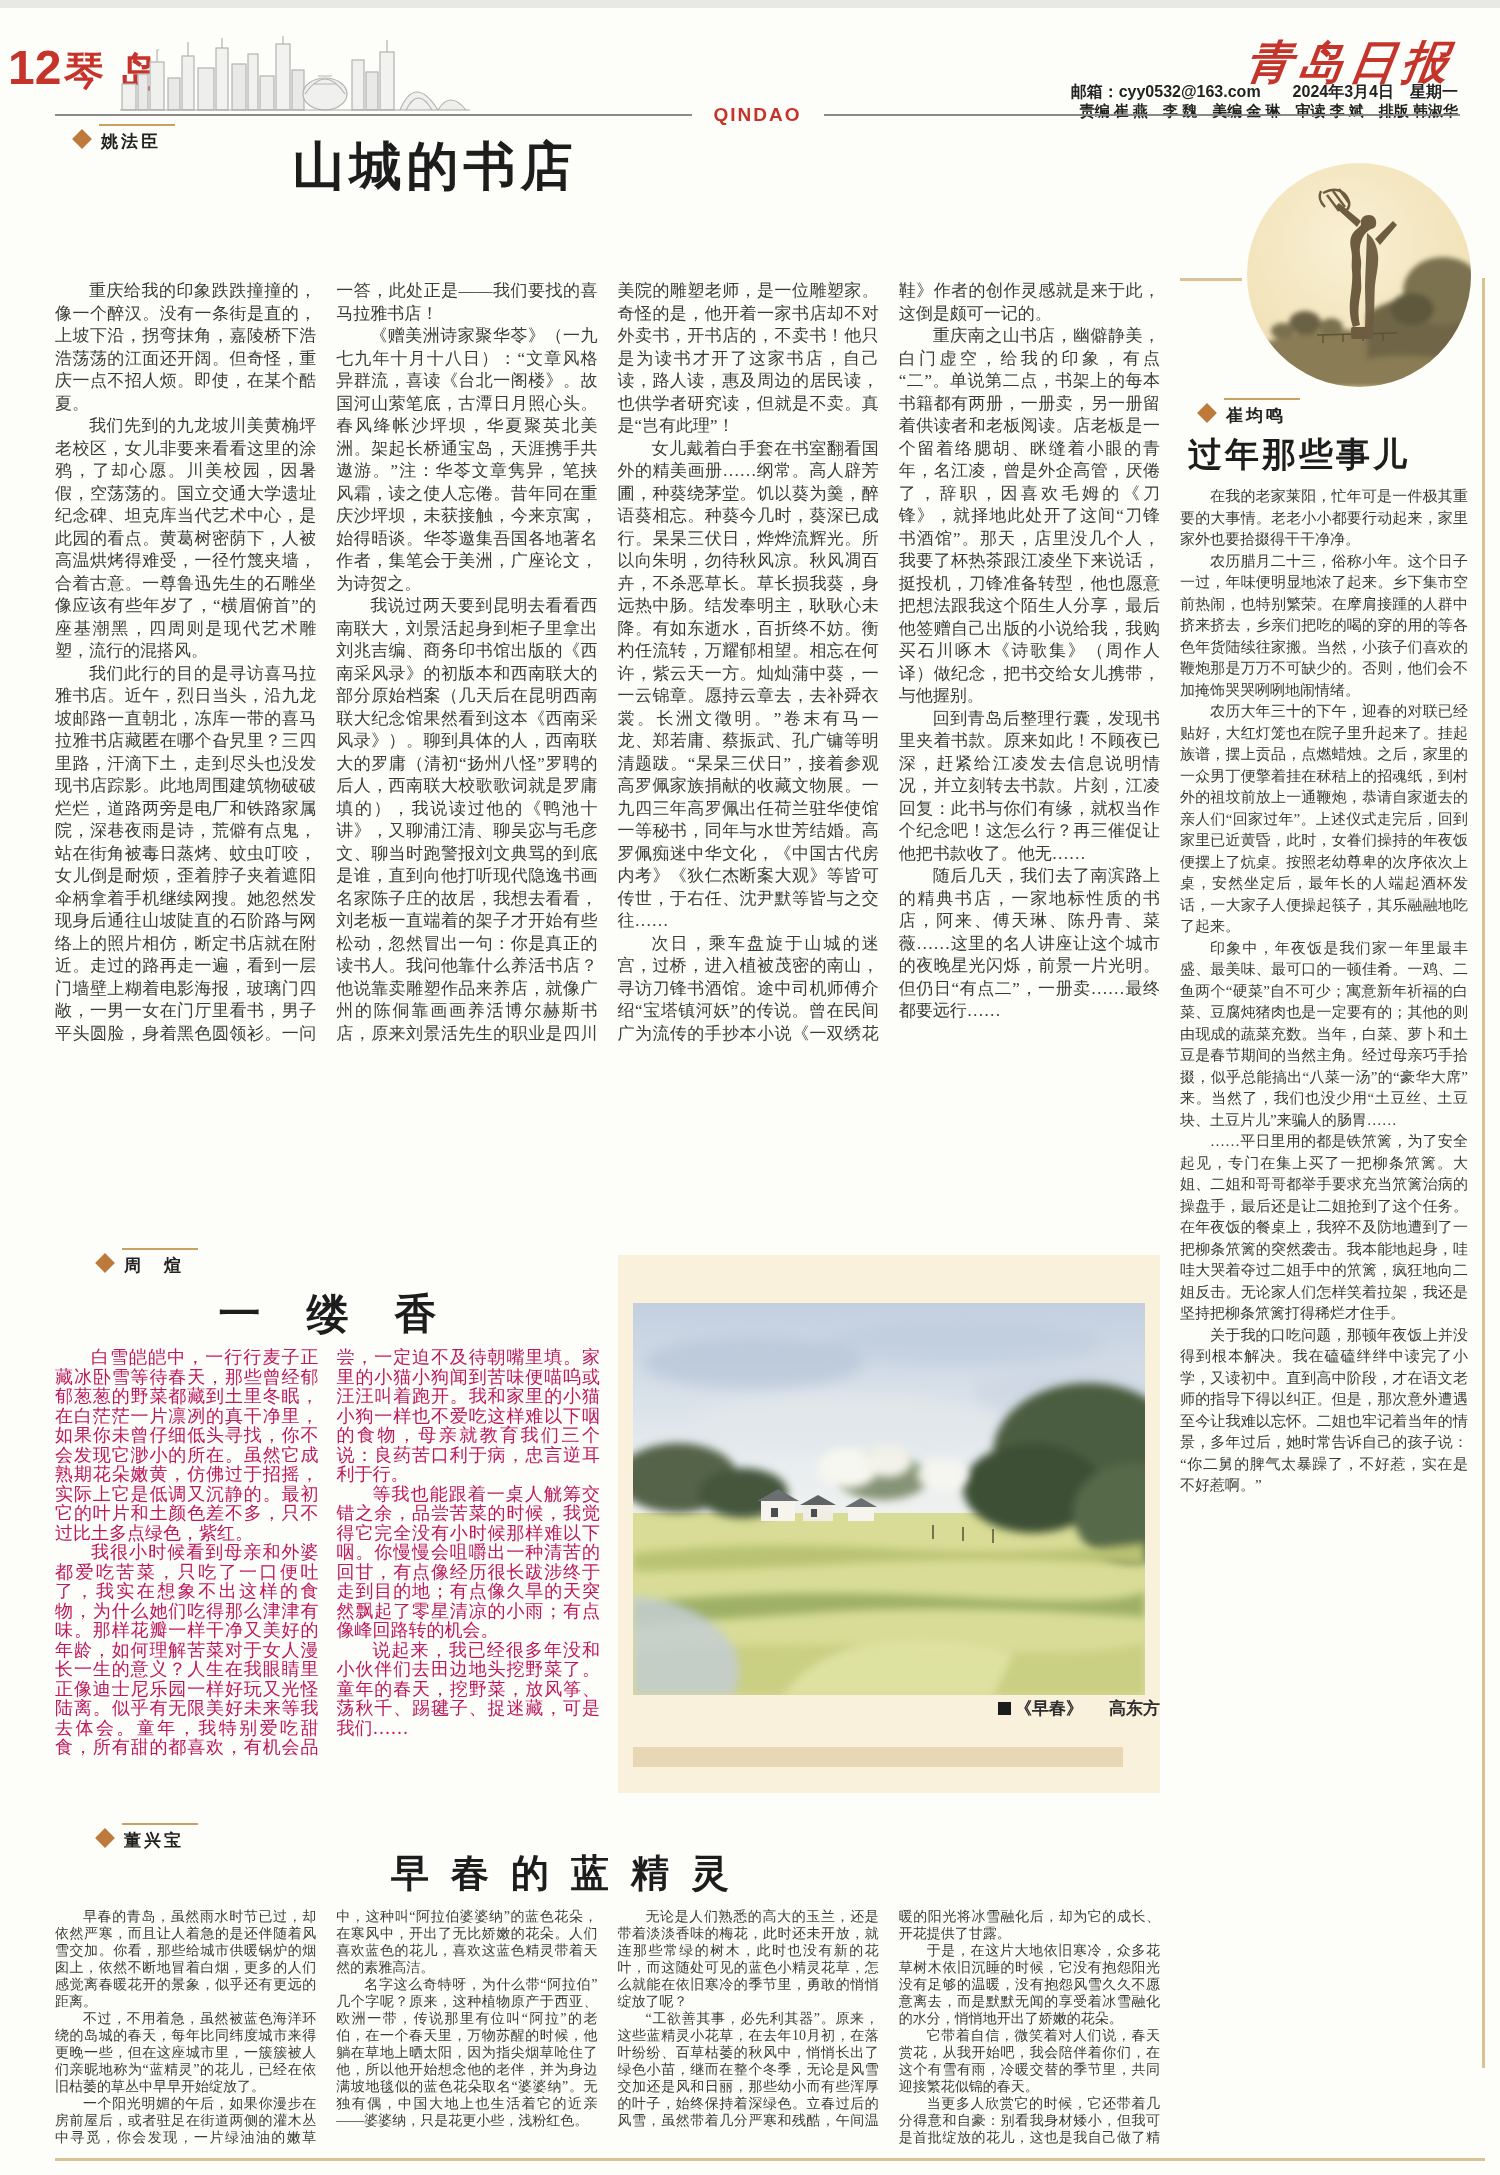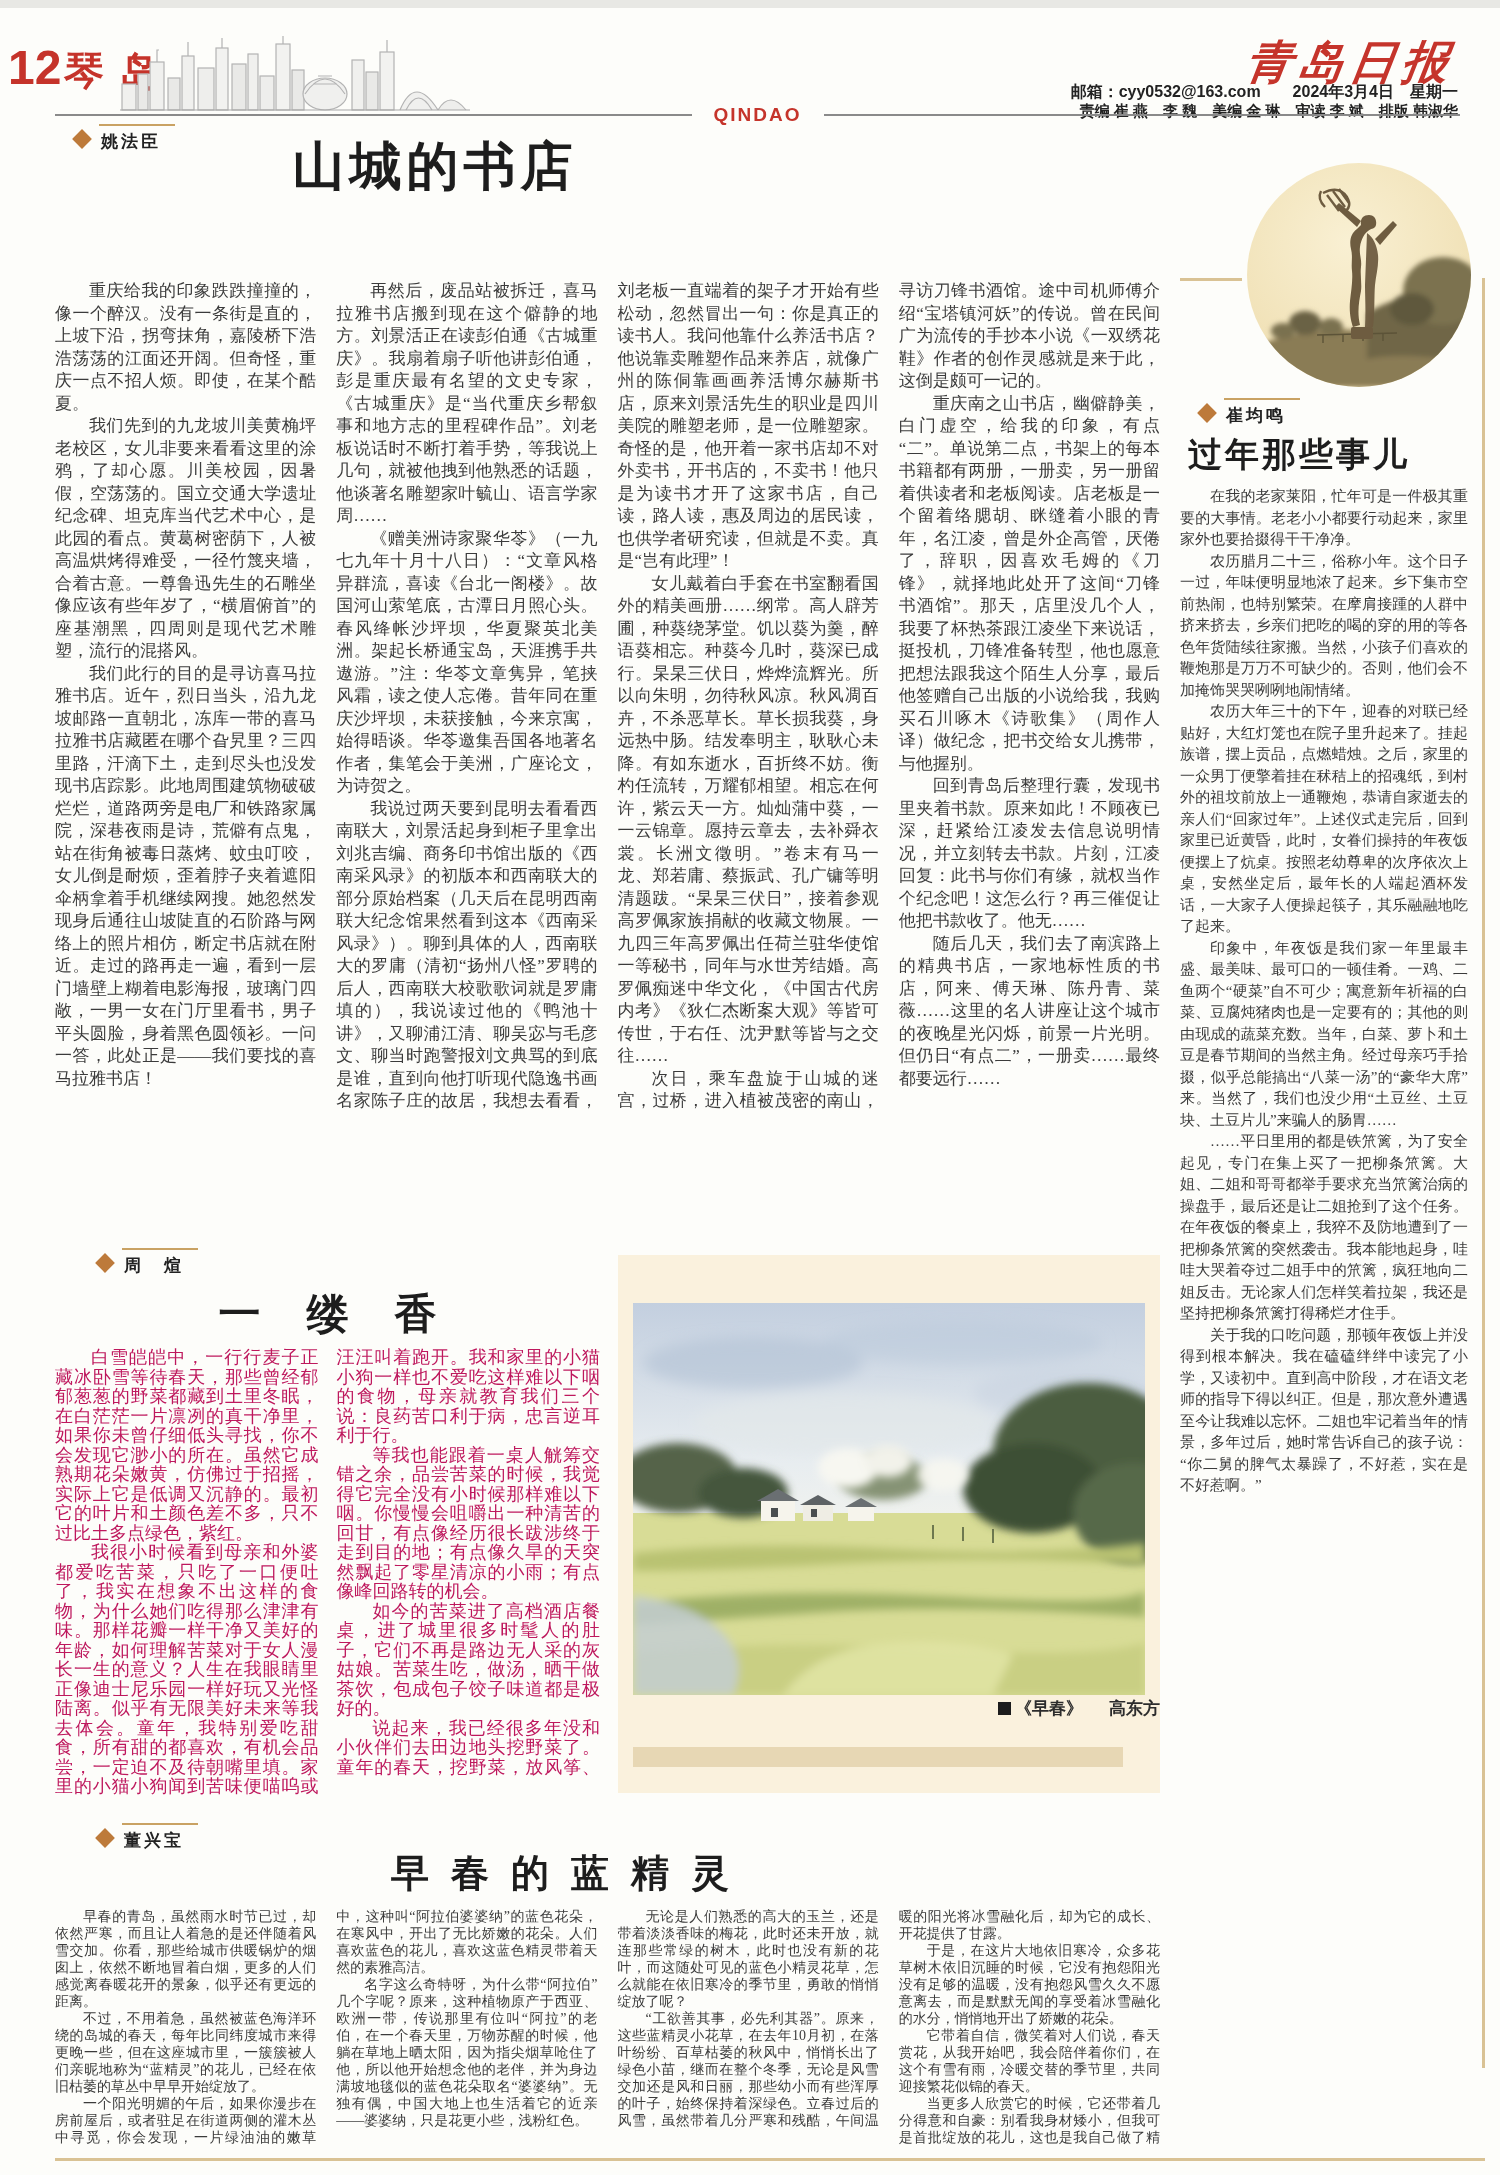--- a/index.html
+++ b/index.html
@@ -90,40 +90,38 @@
     <span class="diamond"></span>
     <span class="byname">姚法臣</span>
   </div>
 
   <div class="abs title-main" style="left:170px;top:128px;width:530px;">山城的书店</div>
 
   <div class="abs cols body-main" style="left:55px;top:272px;width:1105px;height:945px;">
       <p>重庆给我的印象跌跌撞撞的，像一个醉汉。没有一条街是直的，上坡下沿，拐弯抹角，嘉陵桥下浩浩荡荡的江面还开阔。但奇怪，重庆一点不招人烦。即使，在某个酷夏。</p>
       <p>我们先到的九龙坡川美黄桷坪老校区，女儿非要来看看这里的涂鸦，了却心愿。川美校园，因暑假，空荡荡的。国立交通大学遗址纪念碑、坦克库当代艺术中心，是此园的看点。黄葛树密荫下，人被高温烘烤得难受，一径竹篾夹墙，合着古意。一尊鲁迅先生的石雕坐像应该有些年岁了，“横眉俯首”的座基潮黑，四周则是现代艺术雕塑，流行的混搭风。</p>
       <p>我们此行的目的是寻访喜马拉雅书店。近午，烈日当头，沿九龙坡邮路一直朝北，冻库一带的喜马拉雅书店藏匿在哪个旮旯里？三四里路，汗滴下土，走到尽头也没发现书店踪影。此地周围建筑物破破烂烂，道路两旁是电厂和铁路家属院，深巷夜雨是诗，荒僻有点鬼，站在街角被毒日蒸烤、蚊虫叮咬，女儿倒是耐烦，歪着脖子夹着遮阳伞柄拿着手机继续网搜。她忽然发现身后通往山坡陡直的石阶路与网络上的照片相仿，断定书店就在附近。走过的路再走一遍，看到一层门墙壁上糊着电影海报，玻璃门四敞，一男一女在门厅里看书，男子平头圆脸，身着黑色圆领衫。一问一答，此处正是——我们要找的喜马拉雅书店！</p>
-      <p>再然后，废品站被拆迁，喜马拉雅书店搬到现在这个僻静的地方。刘景活正在读彭伯通《古城重庆》。我扇着扇子听他讲彭伯通，彭是重庆最有名望的文史专家，《古城重庆》是“当代重庆乡帮叙事和地方志的里程碑作品”。刘老板说话时不断打着手势，等我说上几句，就被他拽到他熟悉的话题，他谈著名雕塑家叶毓山、语言学家周……</p>
       <p>《赠美洲诗家聚华苓》（一九七九年十月十八日）：“文章风格异群流，喜读《台北一阁楼》。故国河山萦笔底，古潭日月照心头。春风绛帐沙坪坝，华夏聚英北美洲。架起长桥通宝岛，天涯携手共遨游。”注：华苓文章隽异，笔挟风霜，读之使人忘倦。昔年同在重庆沙坪坝，未获接触，今来京寓，始得晤谈。华苓邀集吾国各地著名作者，集笔会于美洲，广座论文，为诗贺之。</p>
       <p>我说过两天要到昆明去看看西南联大，刘景活起身到柜子里拿出刘兆吉编、商务印书馆出版的《西南采风录》的初版本和西南联大的部分原始档案（几天后在昆明西南联大纪念馆果然看到这本《西南采风录》）。聊到具体的人，西南联大的罗庸（清初“扬州八怪”罗聘的后人，西南联大校歌歌词就是罗庸填的），我说读过他的《鸭池十讲》，又聊浦江清、聊吴宓与毛彦文、聊当时跑警报刘文典骂的到底是谁，直到向他打听现代隐逸书画名家陈子庄的故居，我想去看看，刘老板一直端着的架子才开始有些松动，忽然冒出一句：你是真正的读书人。我问他靠什么养活书店？他说靠卖雕塑作品来养店，就像广州的陈侗靠画画养活博尔赫斯书店，原来刘景活先生的职业是四川美院的雕塑老师，是一位雕塑家。奇怪的是，他开着一家书店却不对外卖书，开书店的，不卖书！他只是为读书才开了这家书店，自己读，路人读，惠及周边的居民读，也供学者研究读，但就是不卖。真是“岂有此理”！</p>
       <p>女儿戴着白手套在书室翻看国外的精美画册……纲常。高人辟芳圃，种葵绕茅堂。饥以葵为羹，醉语葵相忘。种葵今几时，葵深已成行。杲杲三伏日，烨烨流辉光。所以向朱明，勿待秋风凉。秋风凋百卉，不杀恶草长。草长损我葵，身远热中肠。结发奉明主，耿耿心未降。有如东逝水，百折终不妨。衡杓任流转，万耀郁相望。相忘在何许，紫云天一方。灿灿蒲中葵，一一云锦章。愿持云章去，去补舜衣裳。长洲文徵明。”卷末有马一龙、郑若庸、蔡振武、孔广镛等明清题跋。“杲杲三伏日”，接着参观高罗佩家族捐献的收藏文物展。一九四三年高罗佩出任荷兰驻华使馆一等秘书，同年与水世芳结婚。高罗佩痴迷中华文化，《中国古代房内考》《狄仁杰断案大观》等皆可传世，于右任、沈尹默等皆与之交往……</p>
       <p>次日，乘车盘旋于山城的迷宫，过桥，进入植被茂密的南山，寻访刀锋书酒馆。途中司机师傅介绍“宝塔镇河妖”的传说。曾在民间广为流传的手抄本小说《一双绣花鞋》作者的创作灵感就是来于此，这倒是颇可一记的。</p>
       <p>重庆南之山书店，幽僻静美，白门虚空，给我的印象，有点“二”。单说第二点，书架上的每本书籍都有两册，一册卖，另一册留着供读者和老板阅读。店老板是一个留着络腮胡、眯缝着小眼的青年，名江凌，曾是外企高管，厌倦了，辞职，因喜欢毛姆的《刀锋》，就择地此处开了这间“刀锋书酒馆”。那天，店里没几个人，我要了杯热茶跟江凌坐下来说话，挺投机，刀锋准备转型，他也愿意把想法跟我这个陌生人分享，最后他签赠自己出版的小说给我，我购买石川啄木《诗歌集》（周作人译）做纪念，把书交给女儿携带，与他握别。</p>
       <p>回到青岛后整理行囊，发现书里夹着书款。原来如此！不顾夜已深，赶紧给江凌发去信息说明情况，并立刻转去书款。片刻，江凌回复：此书与你们有缘，就权当作个纪念吧！这怎么行？再三催促让他把书款收了。他无……</p>
       <p>随后几天，我们去了南滨路上的精典书店，一家地标性质的书店，阿来、傅天琳、陈丹青、菜薇……这里的名人讲座让这个城市的夜晚星光闪烁，前景一片光明。但仍日“有点二”，一册卖……最终都要远行……</p>
     </div>
 
   <div class="abs byline" style="left:98px;top:1240px;">
     <span class="diamond"></span>
     <span class="byname">周　煊</span>
   </div>
   <div class="abs title-mid" style="left:55px;top:1278px;width:545px;">一缕香</div>
   <div class="abs cols body-mid" style="left:55px;top:1340px;width:545px;height:455px;">
       <p>白雪皑皑中，一行行麦子正藏冰卧雪等待春天，那些曾经郁郁葱葱的野菜都藏到土里冬眠，在白茫茫一片凛冽的真干净里，如果你未曾仔细低头寻找，你不会发现它渺小的所在。虽然它成熟期花朵嫩黄，仿佛过于招摇，实际上它是低调又沉静的。最初它的叶片和土颜色差不多，只不过比土多点绿色，紫红。</p>
       <p>我很小时候看到母亲和外婆都爱吃苦菜，只吃了一口便吐了，我实在想象不出这样的食物，为什么她们吃得那么津津有味。那样花瓣一样干净又美好的年龄，如何理解苦菜对于女人漫长一生的意义？人生在我眼睛里正像迪士尼乐园一样好玩又光怪陆离。似乎有无限美好未来等我去体会。童年，我特别爱吃甜食，所有甜的都喜欢，有机会品尝，一定迫不及待朝嘴里填。家里的小猫小狗闻到苦味便喵呜或汪汪叫着跑开。我和家里的小猫小狗一样也不爱吃这样难以下咽的食物，母亲就教育我们三个说：良药苦口利于病，忠言逆耳利于行。</p>
       <p>等我也能跟着一桌人觥筹交错之余，品尝苦菜的时候，我觉得它完全没有小时候那样难以下咽。你慢慢会咀嚼出一种清苦的回甘，有点像经历很长跋涉终于走到目的地；有点像久旱的天突然飘起了零星清凉的小雨；有点像峰回路转的机会。</p>
-      <p>如今的苦菜进了高档酒店餐桌，进了城里很多时髦人的肚子，它们不再是路边无人采的灰姑娘。苦菜生吃，做汤，晒干做茶饮，包成包子饺子味道都是极好的。</p>
       <p>说起来，我已经很多年没和小伙伴们去田边地头挖野菜了。童年的春天，挖野菜，放风筝、荡秋千、踢毽子、捉迷藏，可是我们……</p>
     </div>
 
   <div class="abs mat" style="left:618px;top:1247px;width:542px;height:538px;">
     <div class="abs" style="left:15px;top:48px;width:512px;height:392px;">
       <svg width="512" height="392" viewBox="0 0 512 392">
         <defs>
           <linearGradient id="sky" x1="0" y1="0" x2="0" y2="1">
             <stop offset="0" stop-color="#c3cfdf"></stop>
               <stop offset="0.7" stop-color="#e8edf0"></stop>

